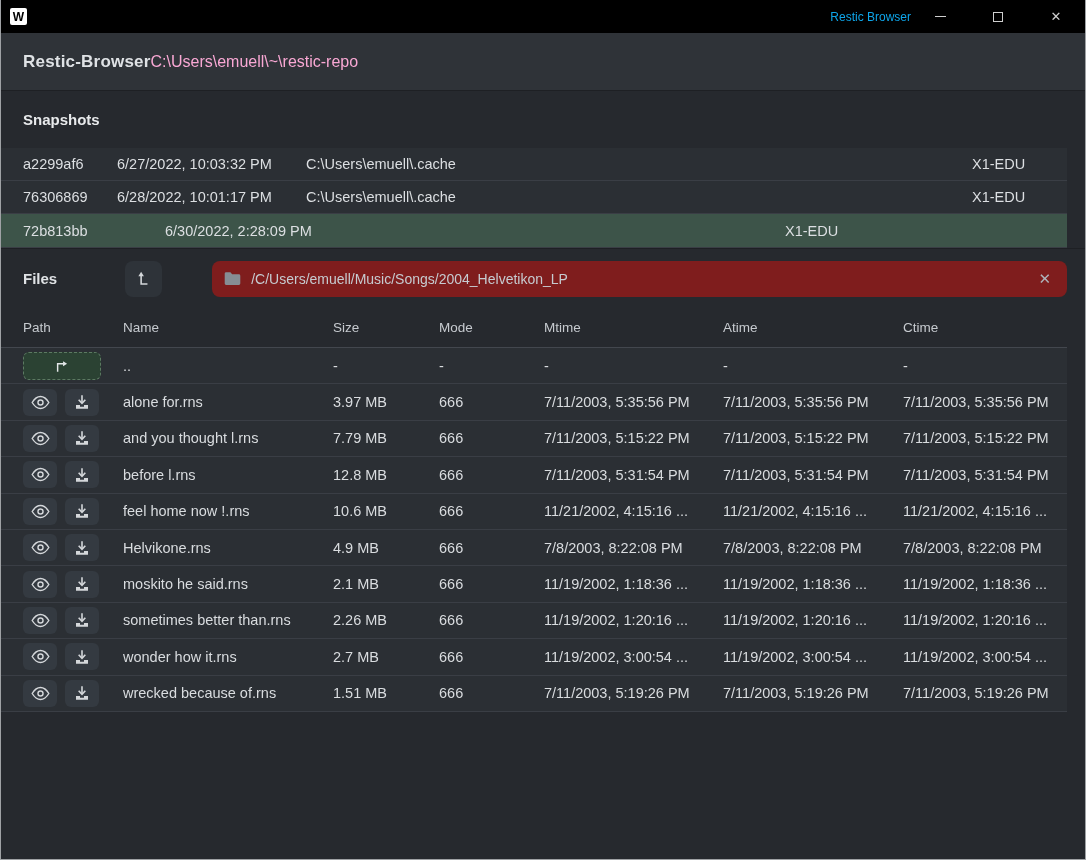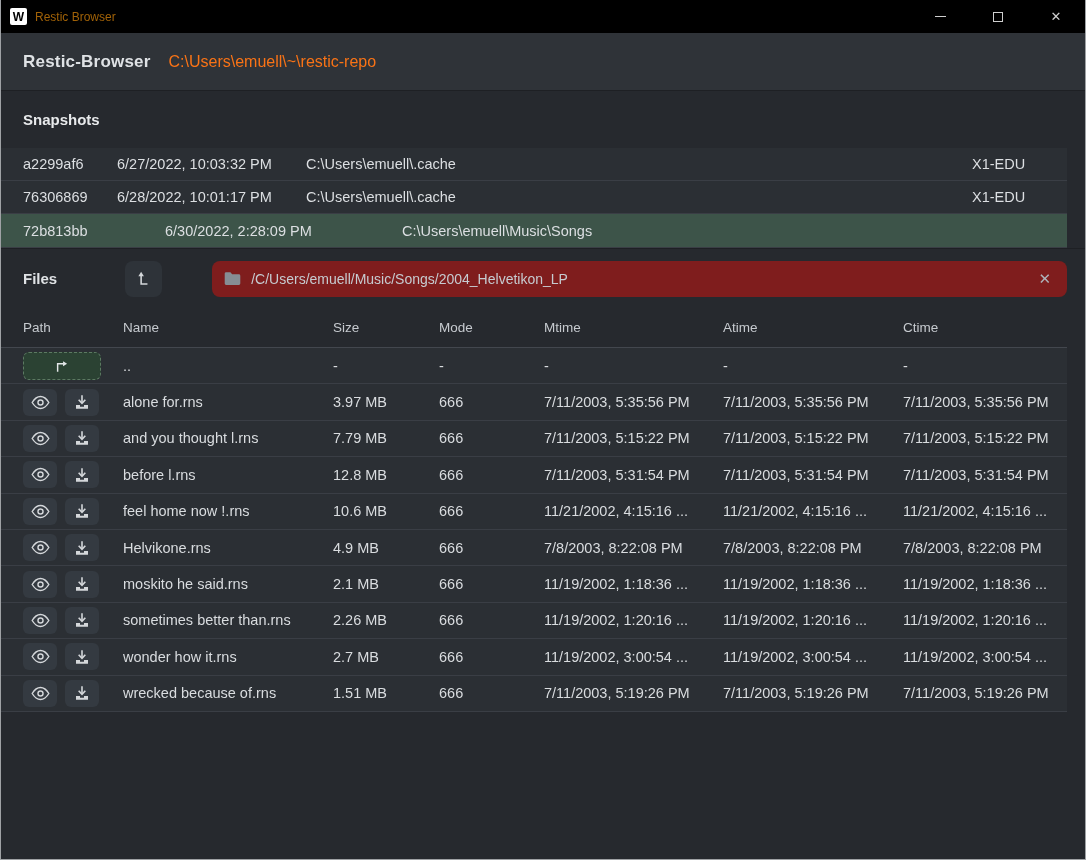--- a/index.html
+++ b/index.html
@@ -20,39 +20,39 @@
   
   .titlebar {
     height: 33px; background: #000; flex: 0 0 33px;
     display: flex; align-items: center; padding-left: 9px;
   }
   .app-logo {
     width: 17px; height: 17px; background: #fff; border-radius: 2px;
     display: flex; align-items: center; justify-content: center;
     font-weight: bold; font-size: 12px; color: #000; margin-right: 8px;
   }
-  .titlebar-title { font-size: 12px; color: #a16207; flex: 1; }
+  .titlebar-title { font-size: 12px; color: #0ea5e9; flex: 1; text-align: right; }
   .win-controls { display: flex; height: 100%; }
   .win-btn { width: 58px; height: 100%; display: flex; align-items: center; justify-content: center; }
   .glyph-min { width: 11px; height: 1px; background: #cfcfcf; }
   .glyph-max { width: 10px; height: 10px; border: 1px solid #cfcfcf; }
   .glyph-close { color: #cfcfcf; font-size: 13px; line-height: 1; }
 
   
   .app-header {
     height: 57px; flex: 0 0 57px; background: #2f3338;
     display: flex; align-items: center; padding: 4px 22px;
   }
   .app-name { font-size: 17px; font-weight: bold; letter-spacing: .2px; }
   .select-repo-btn {
     margin-left: 36px; height: 39px; padding: 0 20px;
     background: #293c30; color: #f2f4f3; border: none; border-radius: 8px;
     font-family: inherit; font-size: 15px; font-weight: bold; cursor: pointer;
   }
-  .repo-path { margin-left: 18px; font-size: 16px; color: #f97316; background: transparent; border: none; font-family: inherit; }
+  .repo-path { font-size: 16px; color: #f9a8d4; background: transparent; border: none; font-family: inherit; }
 
   
   .section-title-bar { height: 58px; display: flex; align-items: center; padding: 16px 22px; border-top: 1px solid #1e2024; }
   .section-title { font-size: 15px; font-weight: bold; color: #e8eaec; }
 
   
   .snap-grid { display: grid; grid-template-columns: 94px 189px 335px 331px 1fr; align-items: center; padding-left: 22px; margin-right: 18px; }
   .snap-head { height: 42px; border-bottom: 1px solid #43474e; color: #c6cacf; font-size: 13.5px; }
   .snap-row { height: 33px; background: #2b2f34; border-bottom: 1px solid #3a3e45; font-size: 14.5px; color: #dcdfe2; cursor: pointer; }
   .snap-row.selected { background: #3d5449; height: 34px; gap: 48px; }
@@ -133,21 +133,20 @@
         <div class="cell">76306869</div>
         <div class="cell">6/28/2022, 10:01:17 PM</div>
         <div class="cell">C:\Users\emuell\.cache</div>
         <div class="cell"></div>
         <div class="cell">X1-EDU</div>
       </div>
 
       <div class="snap-grid snap-row selected">
         <div class="cell">72b813bb</div>
         <div class="cell">6/30/2022, 2:28:09 PM</div>
-        <div class="cell">C:\Users\emuell\Music\Songs</div>
         <div class="cell"></div>
         <div class="cell">X1-EDU</div>
       </div>
 
   </div>
 
   <div class="files-bar">
     <div class="files-title">Files</div>
     <button class="dump-btn">
       <span>

